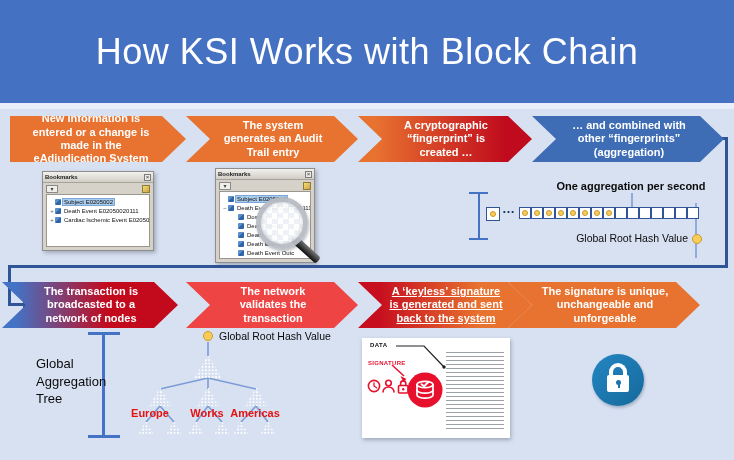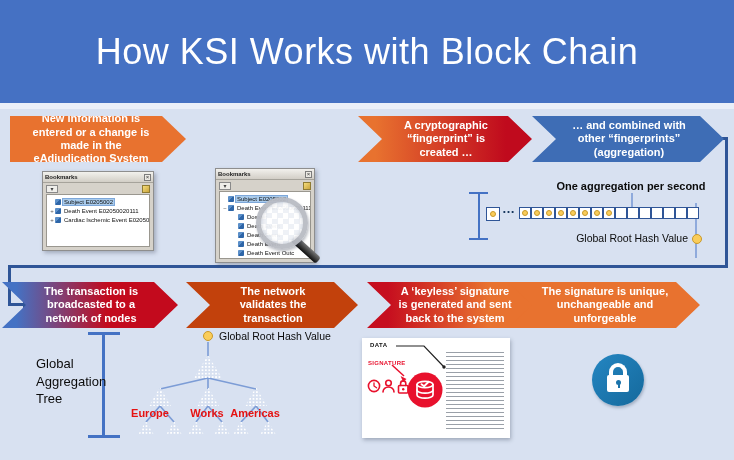--- a/index.html
+++ b/index.html
@@ -12,21 +12,21 @@
   #hdr-strip{position:absolute;left:0;top:103px;width:734px;height:6px;background:#eaeff9;}
 
   
   .arrow{position:absolute;height:46px;display:flex;align-items:center;justify-content:center;
          color:#fff;font-size:11px;font-weight:700;text-align:center;line-height:1.22;
          padding:0 28px 0 30px;box-sizing:border-box;
          clip-path:polygon(0 0,calc(100% - 24px) 0,100% 50%,calc(100% - 24px) 100%,0 100%,24px 50%);}
   .arrow.flat-left{clip-path:polygon(0 0,calc(100% - 24px) 0,100% 50%,calc(100% - 24px) 100%,0 100%);padding-left:14px;}
   .row1{top:116px;} .row2{top:282px;}
   .c-orange{background:#e8722f;}
-  .c-red{background:#c2410c;}
+  .c-red{background:#ef4444;}
   .c-blue{background:#3e6db5;}
   .g-or-red{background:linear-gradient(90deg,#e8722f 10%,#c00a1d 85%);}
   .g-bl-red{background:linear-gradient(90deg,#4472c4 8%,#c30a1d 60%);}
   .g-red-or{background:linear-gradient(90deg,#c60e1f 12%,#e8722f 70%);}
 
   
   .conn{position:absolute;background:#2f5597;}
   #conn-ah{position:absolute;left:23px;top:299px;width:0;height:0;
            border-left:9px solid #2f5597;border-top:6px solid transparent;border-bottom:6px solid transparent;}
 
@@ -107,34 +107,37 @@
   <div class="conn" style="left:714px;top:137px;width:14px;height:3px;"></div>
   <div class="conn" style="left:725px;top:137px;width:3px;height:131px;"></div>
   <div class="conn" style="left:8px;top:265px;width:720px;height:3px;"></div>
   <div class="conn" style="left:8px;top:265px;width:3px;height:40px;"></div>
   <div class="conn" style="left:8px;top:303px;width:16px;height:3px;"></div>
   <div id="conn-ah"></div>
 
   <div class="arrow row1 flat-left c-orange" style="left:10px;width:176px;">
       <span>New information is entered or a change is made in the eAdjudication System</span>
     </div>
+  <div class="arrow row1 c-orange" style="left:186px;width:172px;">
+      <span>The system generates an Audit Trail entry</span>
+    </div>
   <div class="arrow row1 g-or-red" style="left:358px;width:174px;justify-content:flex-end;">
       <span>A cryptographic “fingerprint” is created …</span>
     </div>
   <div class="arrow row1 c-blue" style="left:532px;width:192px;">
       <span>… and combined with other “fingerprints” (aggregation)</span>
     </div>
 
   <div class="arrow row2 g-bl-red" style="left:2px;width:176px;">
       <span>The transaction is broadcasted to a network of nodes</span>
     </div>
   <div class="arrow row2 c-red" style="left:186px;width:172px;">
       <span>The network validates the transaction</span>
     </div>
-  <div class="arrow row2 g-red-or" style="left:367px;width:174px;">
+  <div class="arrow row2 g-red-or" style="left:358px;width:174px;text-decoration:underline;">
       <span>A ‘keyless’ signature is generated and sent back to the system</span>
     </div>
   <div class="arrow row2 c-orange" style="left:508px;width:192px;justify-content:center;">
       <span>The signature is unique, unchangeable and unforgeable</span>
     </div>
 
   <div class="bm-panel" style="left:42px;top:171px;width:112px;height:80px;">
     <div class="bm-titlebar">
       <span class="bm-title">Bookmarks</span>
       <span class="bm-close">×</span>

